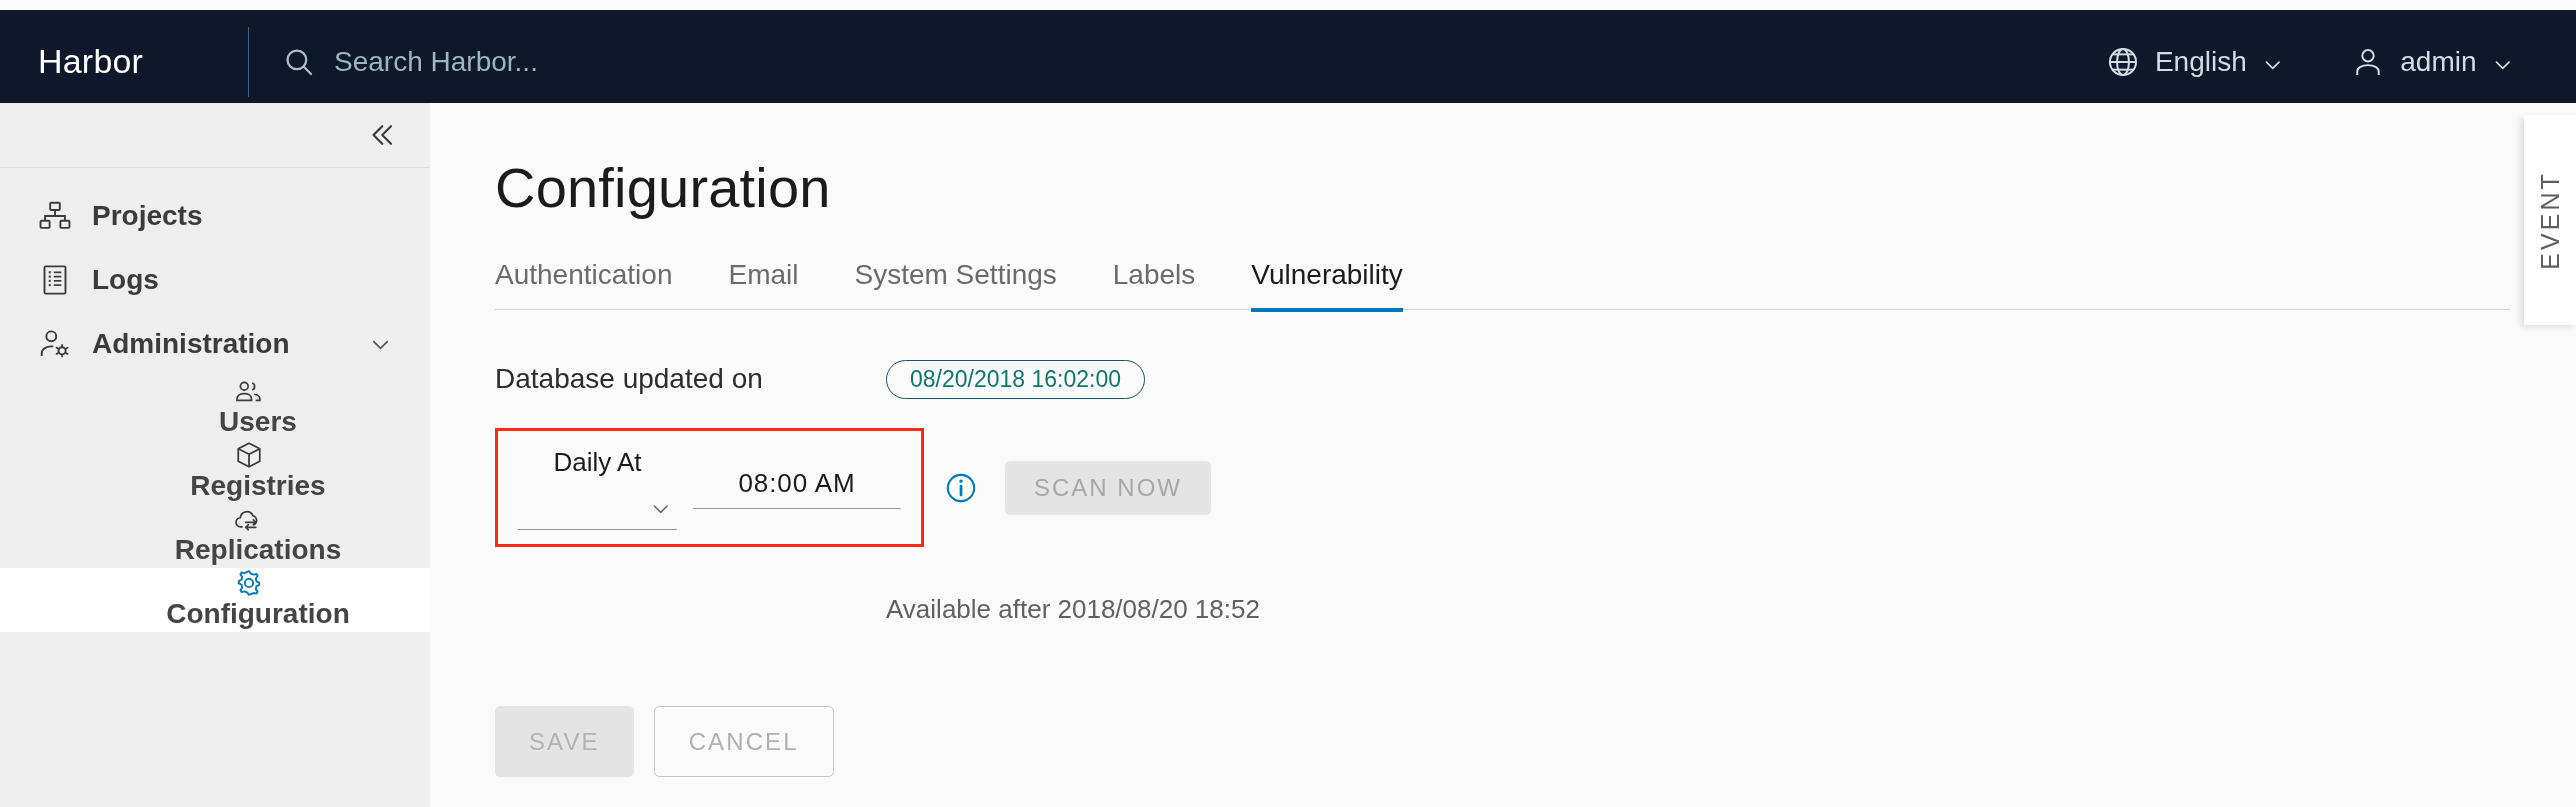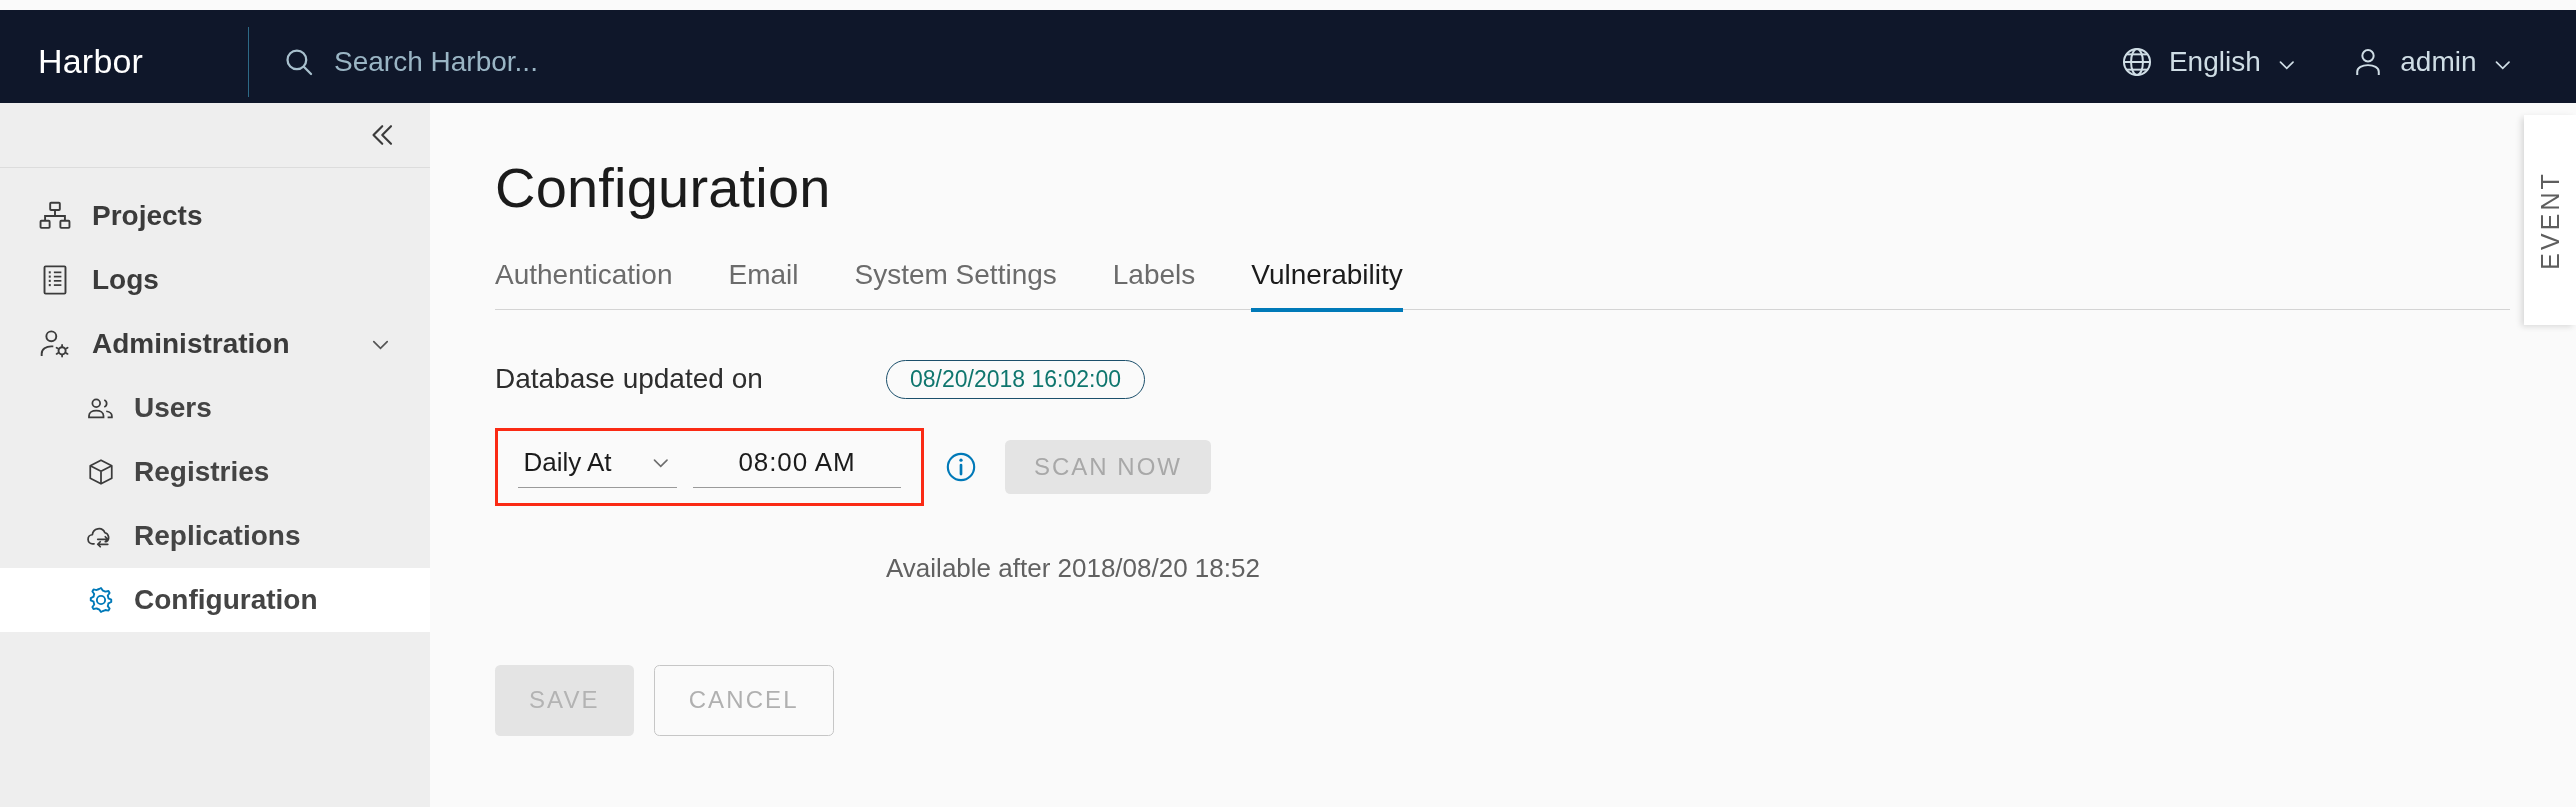--- a/index.html
+++ b/index.html
@@ -34,21 +34,21 @@
   .search-icon { width: 34px; height: 34px; display: block; flex: none; }
   .search-input {
     background: transparent; border: none; outline: none;
     color: #98b4c3; font-size: 28px;
     font-family: "Liberation Sans", sans-serif;
     width: 555px; padding: 0;
   }
   .search-input::placeholder { color: #9ab5c4; opacity: 1; }
   .hdr-right {
     margin-left: auto; display: flex; align-items: center;
-    gap: 0; padding-right: 36px;
+    gap: 14px; padding-right: 36px;
   }
   .hdr-item {
     display: flex; align-items: center; gap: 15px;
     color: #cfdde5; font-size: 28px; cursor: pointer;
     padding: 0 27px;
   }
   .hdr-item .lbl { white-space: nowrap; }
   .chev-dn { width: 21.5px; height: 21.5px; display: block; flex: none; }
   .globe-icon, .user-icon { width: 34px; height: 34px; display: block; flex: none; }
 
@@ -64,21 +64,21 @@
     justify-content: flex-end; padding-right: 34px;
     border-bottom: 0.9px solid #dcdcdc;
     cursor: pointer;
   }
   .collapse-icon { width: 30px; height: 30px; display: block; }
   .nav-list { padding-top: 16px; }
   .nav-item {
     height: 64px; display: flex; align-items: center;
     padding-left: 38px; cursor: pointer; position: relative;
   }
-  .nav-item.sub { padding-left: 86px; }
+  .nav-item.sub { padding-left: 86px; flex-direction: column; }
   .nav-item.active { background: #ffffff; }
   .nav-ico { width: 34px; height: 34px; flex: none; display: block; margin-right: 20px; }
   .nav-ico.sub-ico { width: 30px; height: 30px; margin-right: 18px; }
   .nav-lbl {
     font-size: 28px; color: #3b3b3b; white-space: nowrap;
   }
   .nav-item.sub .nav-lbl { color: #444; }
   .nav-chev {
     position: absolute; right: 38px; width: 23px; height: 23px; display: block;
   }
@@ -127,21 +127,21 @@
   .redbox {
     border: 3.6px solid #fa2a14;
     padding: 12.5px 20px 14.3px 20px;
     display: flex; align-items: center; gap: 16px;
     background: #fafafa;
     margin-left: 0;
   }
   .sel-wrap {
     display: flex; align-items: center; gap: 20px;
     border-bottom: 1.8px solid #9a9a9a;
-    padding: 3.6px 5.4px 9px 5.4px; width: 159px; cursor: pointer;
+    padding: 3.6px 5.4px 9px 5.4px; width: 159px; cursor: pointer; flex-direction: column;
   }
   .sel-val { font-size: 26px; color: #1b1b1b; white-space: nowrap; }
   .sel-chev { width: 21.5px; height: 21.5px; display: block; margin-left: auto; }
   .time-input {
     border: none; border-bottom: 1.8px solid #9a9a9a;
     background: transparent; outline: none;
     font-size: 26px; color: #1b1b1b;
     font-family: "Liberation Sans", sans-serif;
     width: 208px; padding: 3.6px 5.4px 9px 5.4px; text-align: center;
     letter-spacing: 0.9px;

